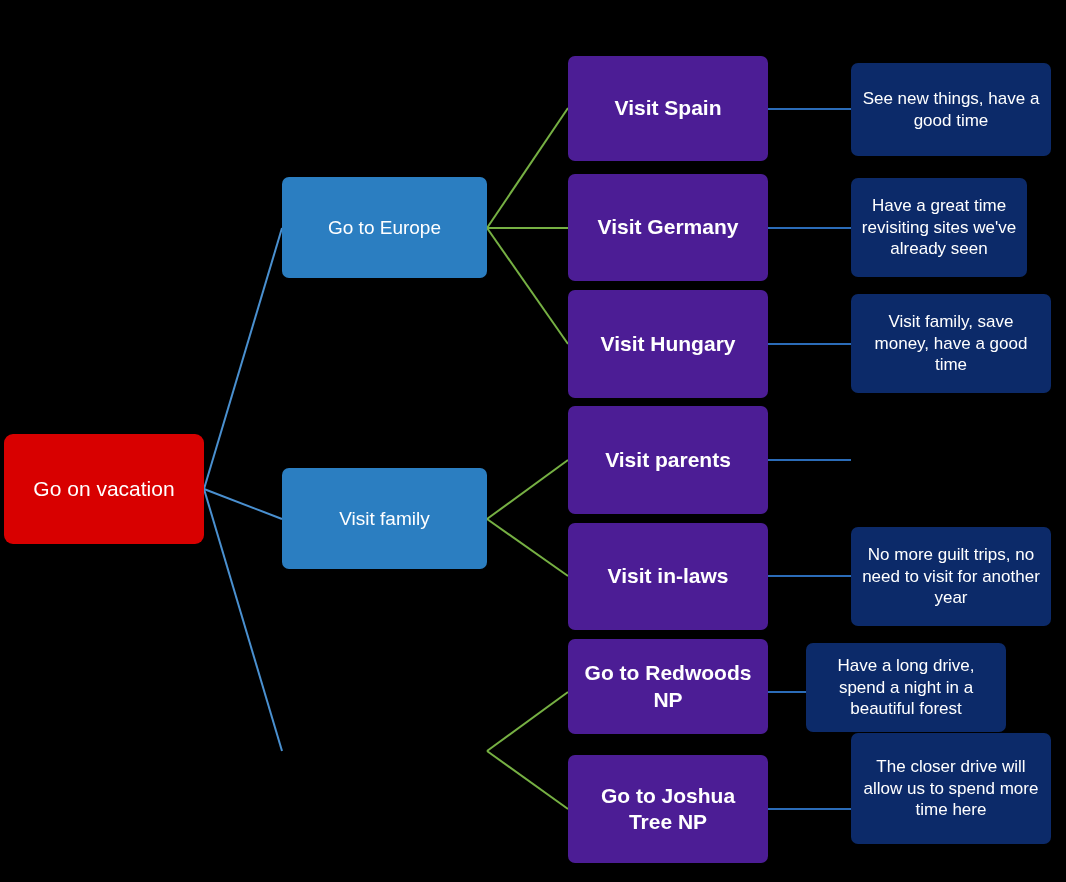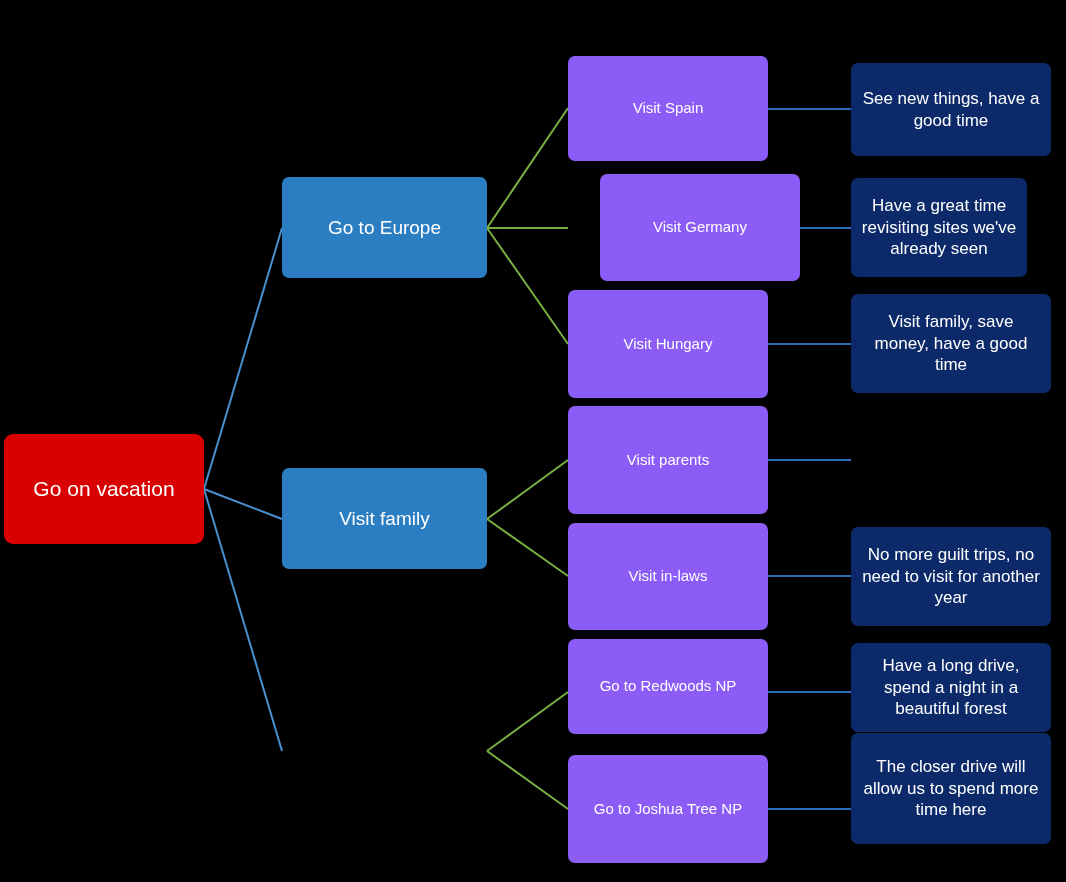--- a/index.html
+++ b/index.html
@@ -39,22 +39,23 @@
   .node-root {
     background: #d80000;
     font-size: 21px;
     border-radius: 9px;
   }
   .node-branch {
     background: #2b7ec1;
     font-size: 19px;
   }
   .node-leaf {
-    background: #8b5cf6;
-    font-size: 15px;
+    background: #4c1d95;
+    font-size: 21px;
+    font-weight: bold;
   }
   .node-outcome {
     background: #0c2a69;
     font-size: 17px;
   }
   .node-label {
     display: block;
     white-space: pre-line;
   }
 </style>
@@ -99,21 +100,21 @@
   <div class="node node-branch" style="left:282px; top:177px; width:205px; height:101px;">
     <span class="node-label">Go to Europe</span>
   </div>
   <div class="node node-branch" style="left:282px; top:468px; width:205px; height:101px;">
     <span class="node-label">Visit family</span>
   </div>
 
   <div class="node node-leaf" style="left:568px; top:56px; width:200px; height:105px;">
     <span class="node-label">Visit Spain</span>
   </div>
-  <div class="node node-leaf" style="left:568px; top:174px; width:200px; height:107px;margin-left:32px;">
+  <div class="node node-leaf" style="left:568px; top:174px; width:200px; height:107px;">
     <span class="node-label">Visit Germany</span>
   </div>
   <div class="node node-leaf" style="left:568px; top:290px; width:200px; height:108px;">
     <span class="node-label">Visit Hungary</span>
   </div>
   <div class="node node-leaf" style="left:568px; top:406px; width:200px; height:108px;">
     <span class="node-label">Visit parents</span>
   </div>
   <div class="node node-leaf" style="left:568px; top:523px; width:200px; height:107px;">
     <span class="node-label">Visit in-laws</span>
@@ -130,20 +131,20 @@
   </div>
   <div class="node node-outcome" style="left:851px; top:178px; width:176px; height:99px;">
     <span class="node-label">Have a great time revisiting sites we've already seen</span>
   </div>
   <div class="node node-outcome" style="left:851px; top:294px; width:200px; height:99px;">
     <span class="node-label">Visit family, save money, have a good time</span>
   </div>
   <div class="node node-outcome" style="left:851px; top:527px; width:200px; height:99px;">
     <span class="node-label">No more guilt trips, no need to visit for another year</span>
   </div>
-  <div class="node node-outcome" style="left:851px; top:643px; width:200px; height:89px;">
+  <div class="node node-outcome" style="left:806px; top:643px; width:200px; height:89px;">
     <span class="node-label">Have a long drive, spend a night in a beautiful forest</span>
   </div>
   <div class="node node-outcome" style="left:851px; top:733px; width:200px; height:111px;">
     <span class="node-label">The closer drive will allow us to spend more time here</span>
   </div>
 
 </div>
 
 </body></html>

